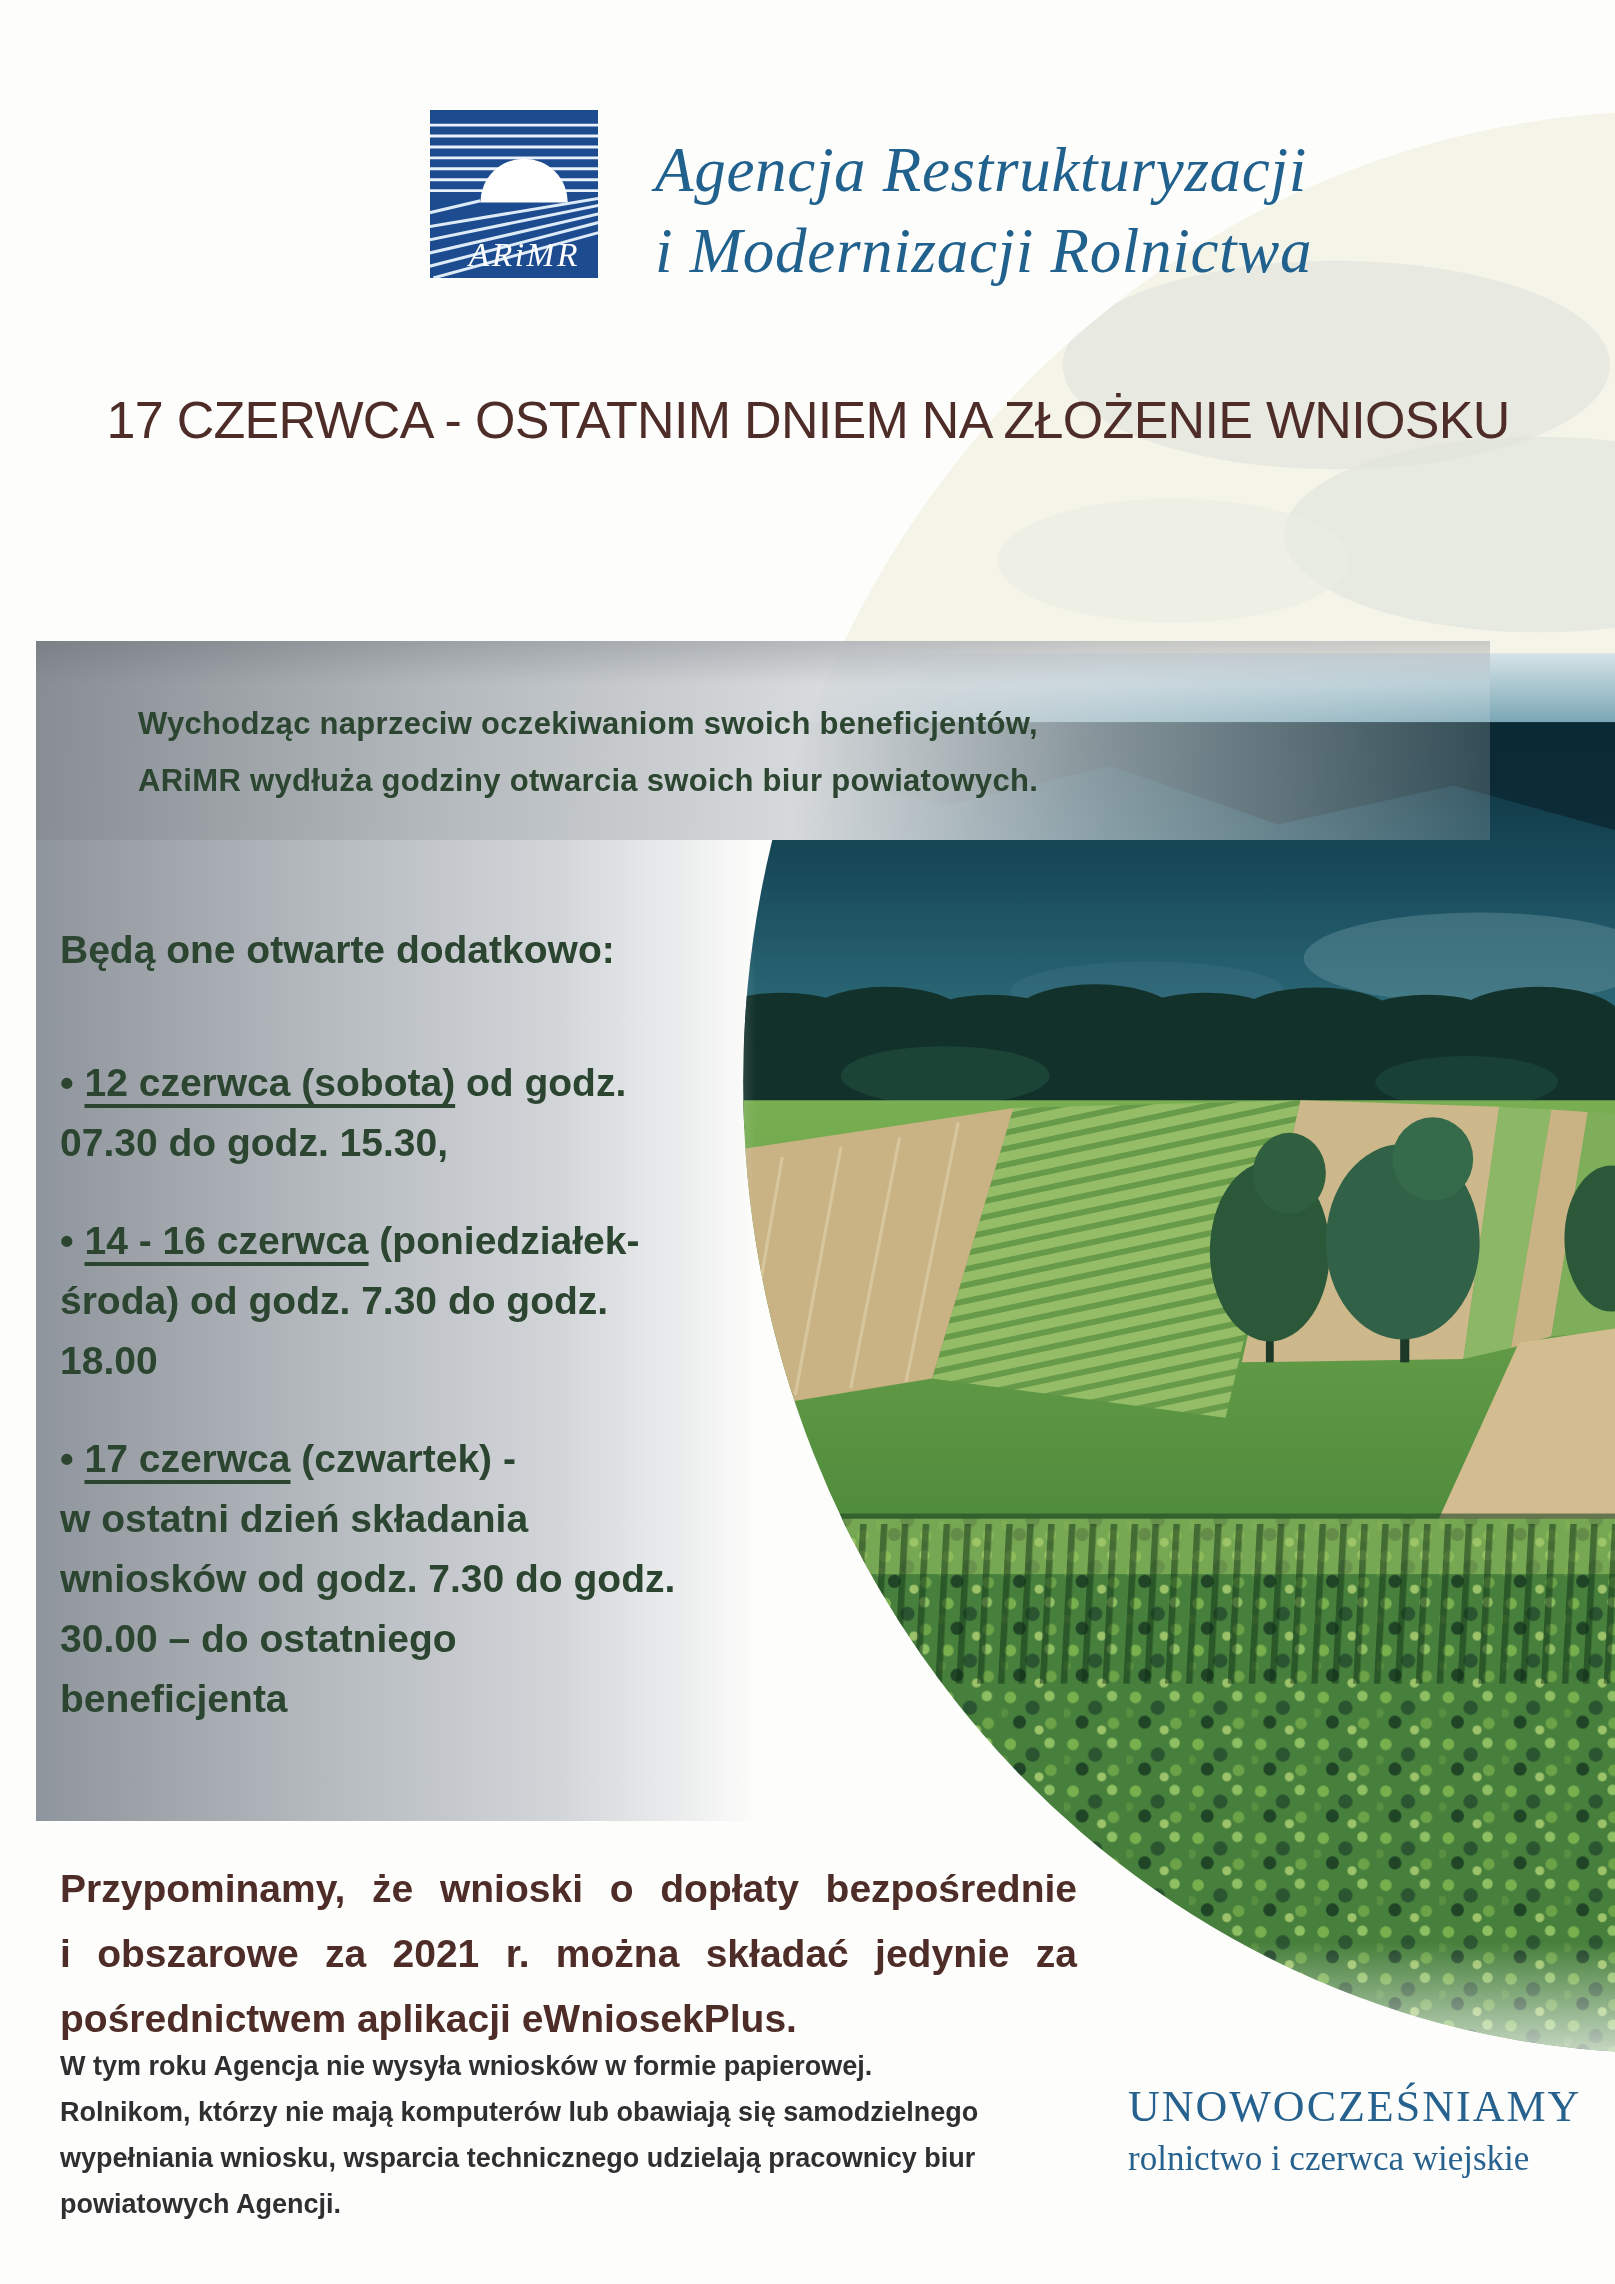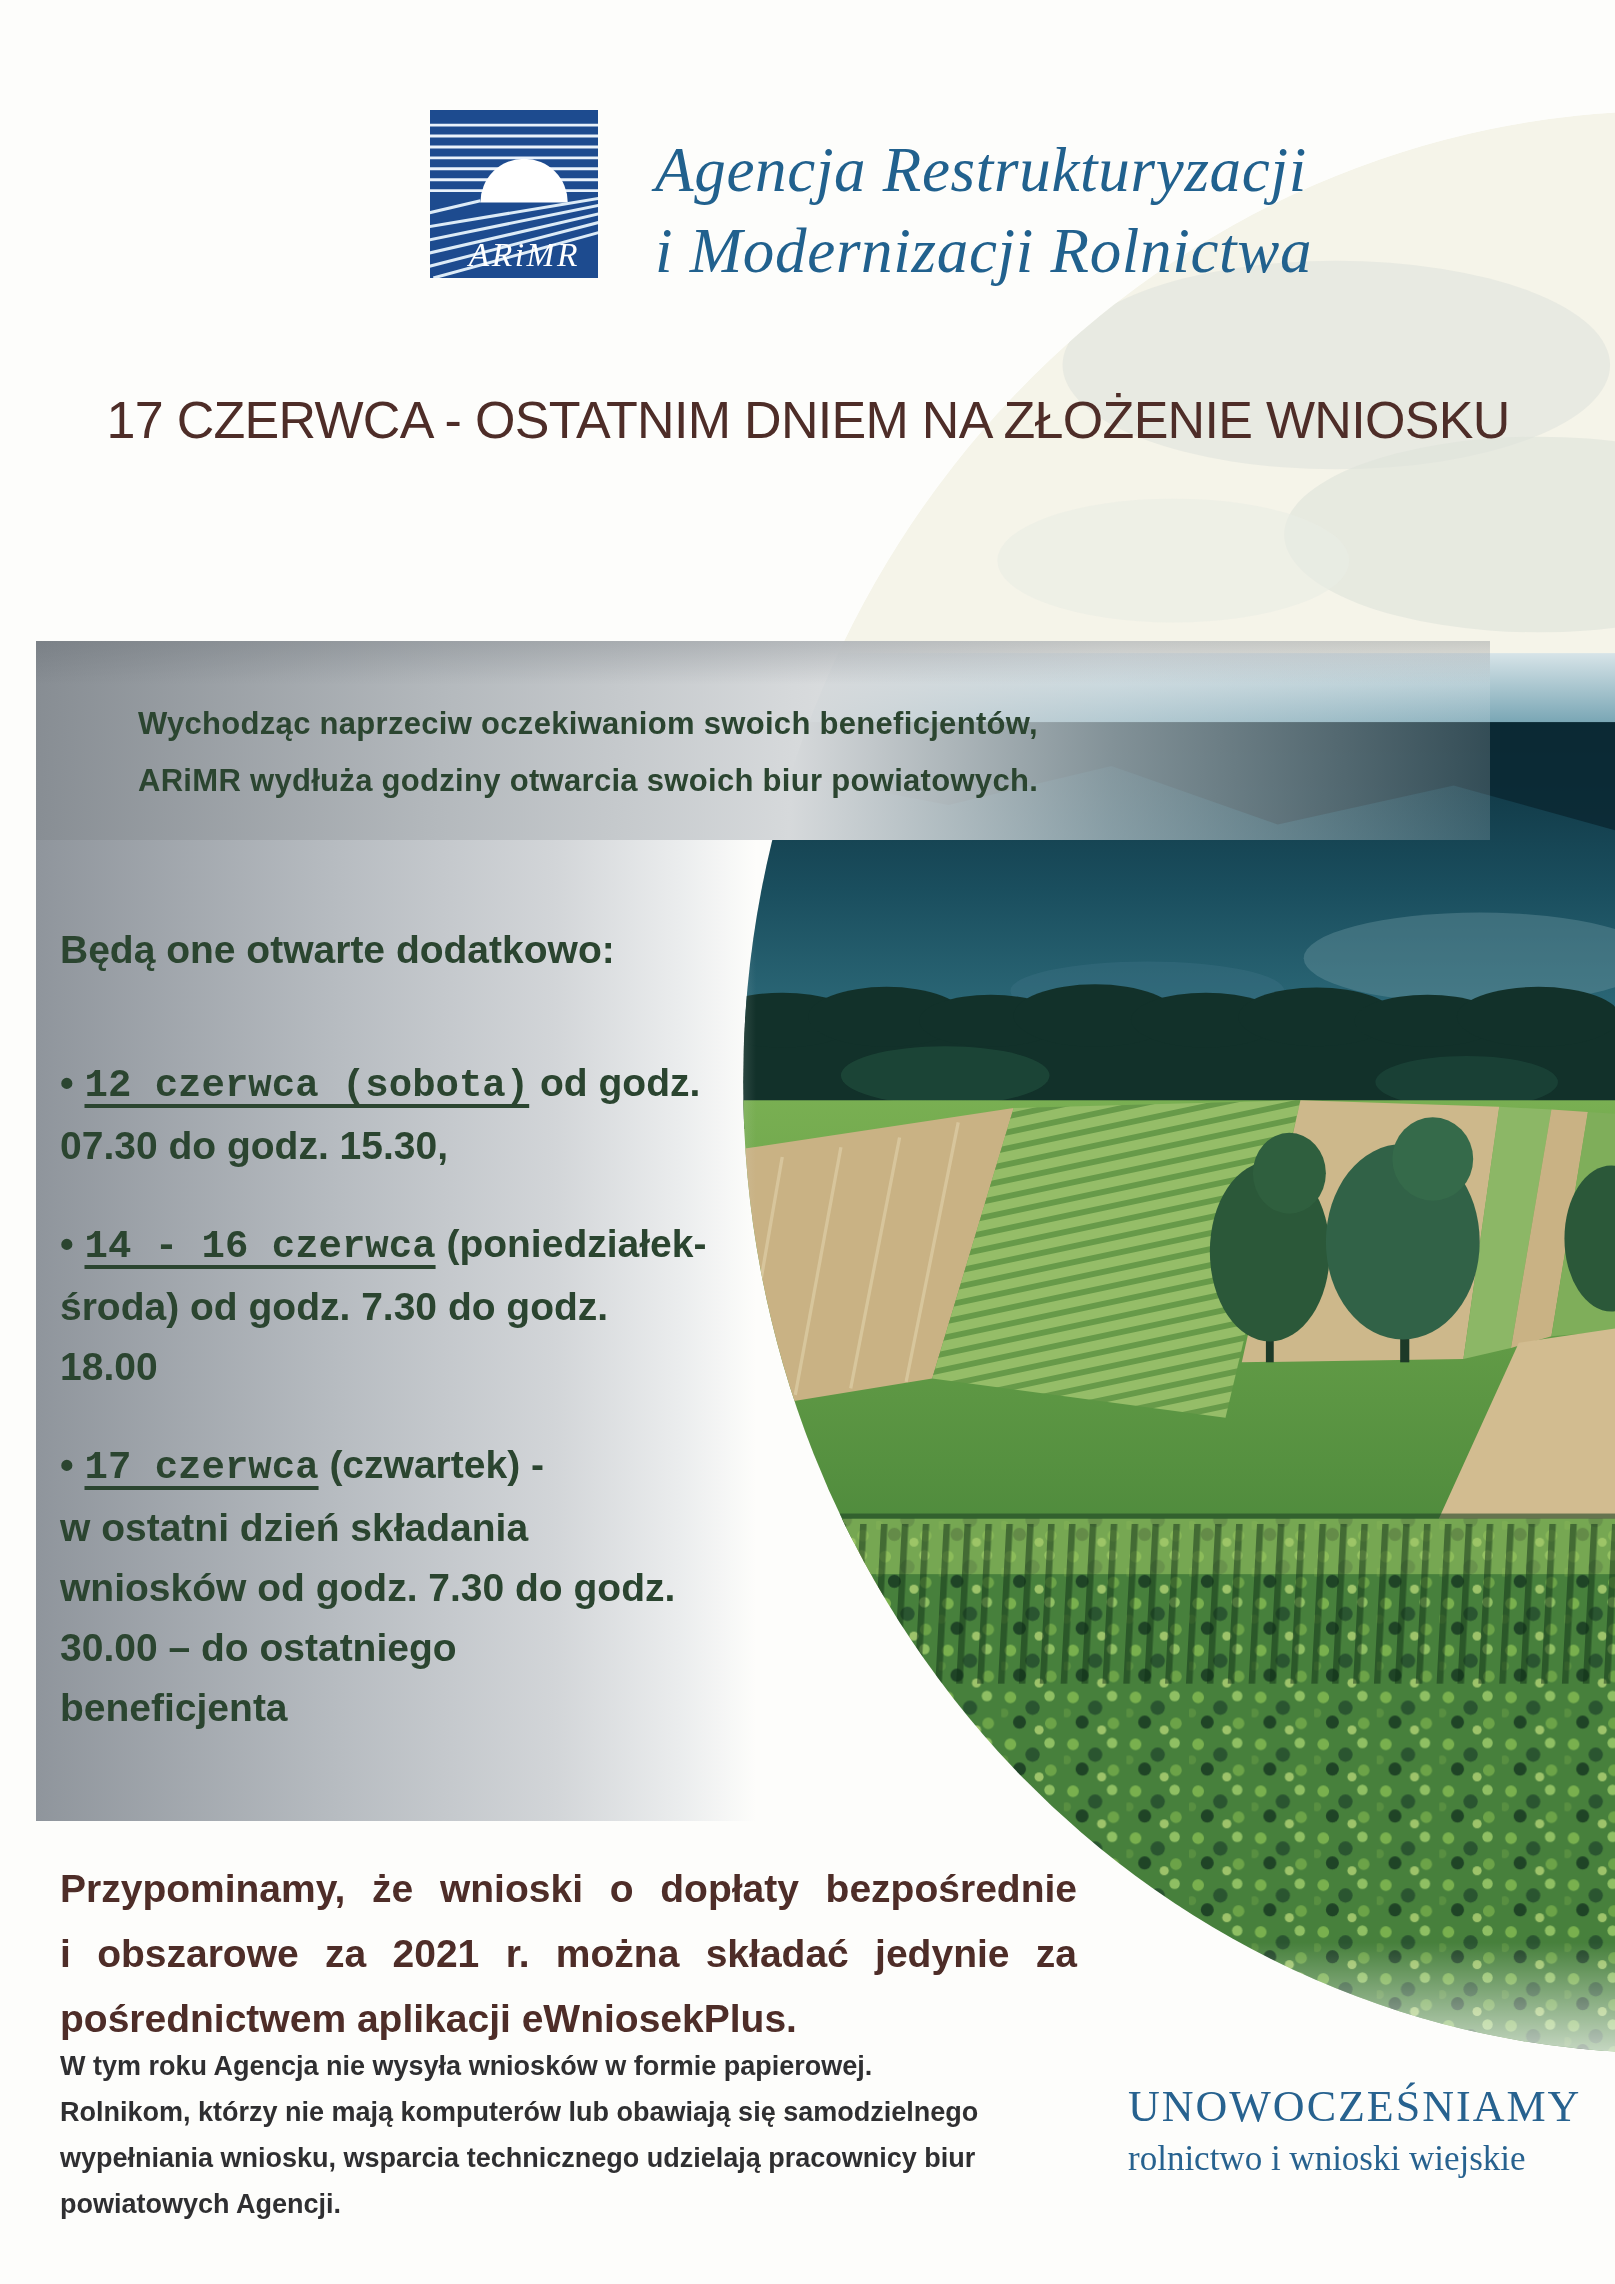--- a/index.html
+++ b/index.html
@@ -46,21 +46,21 @@
     background:linear-gradient(90deg, #8f959c 0%, #b7bcc1 42%, #d2d5d8 72%,
       rgba(226,229,231,.65) 90%, rgba(232,234,236,0) 100%);
   }
   .schedule{
     position:absolute;left:60px;top:920px;width:707px;z-index:3;
     color:var(--green);font-weight:700;font-size:39px;line-height:60px;
   }
   .schedule-heading{margin-bottom:73px;}
   .schedule-item{margin-bottom:38px;white-space:pre-line;}
   .schedule-item .u{
-    text-decoration:underline;text-decoration-thickness:3.9px;text-underline-offset:7.8px;font-family:Liberation Mono, monospace;
+    text-decoration:underline;text-decoration-thickness:3.9px;text-underline-offset:7.8px;
   }
   .reminder{
     position:absolute;left:60px;top:1856px;width:1017px;z-index:3;
     color:var(--maroon);font-weight:700;font-size:39px;line-height:65px;
   }
   .reminder .jl{text-align:justify;text-align-last:justify;}
   .footnote{
     position:absolute;left:60px;top:2043px;width:1069px;z-index:3;
     color:var(--ink);font-weight:700;font-size:27px;line-height:46px;white-space:pre-line;
   }
@@ -235,17 +235,17 @@
     <div>pośrednictwem aplikacji eWniosekPlus.</div>
   </div>
 
   <div class="footnote">W tym roku Agencja nie wysyła wniosków w formie papierowej.
 Rolnikom, którzy nie mają komputerów lub obawiają się samodzielnego
 wypełniania wniosku, wsparcia technicznego udzielają pracownicy biur
 powiatowych Agencji.</div>
 
   <div class="footer-logo">
     <div class="title">UNOWOCZEŚNIAMY</div>
-    <div class="subtitle">rolnictwo i wnioski wiejskie</div>
+    <div class="subtitle">rolnictwo i czerwca wiejskie</div>
   </div>
 
 </div>
 
 
 </body></html>

